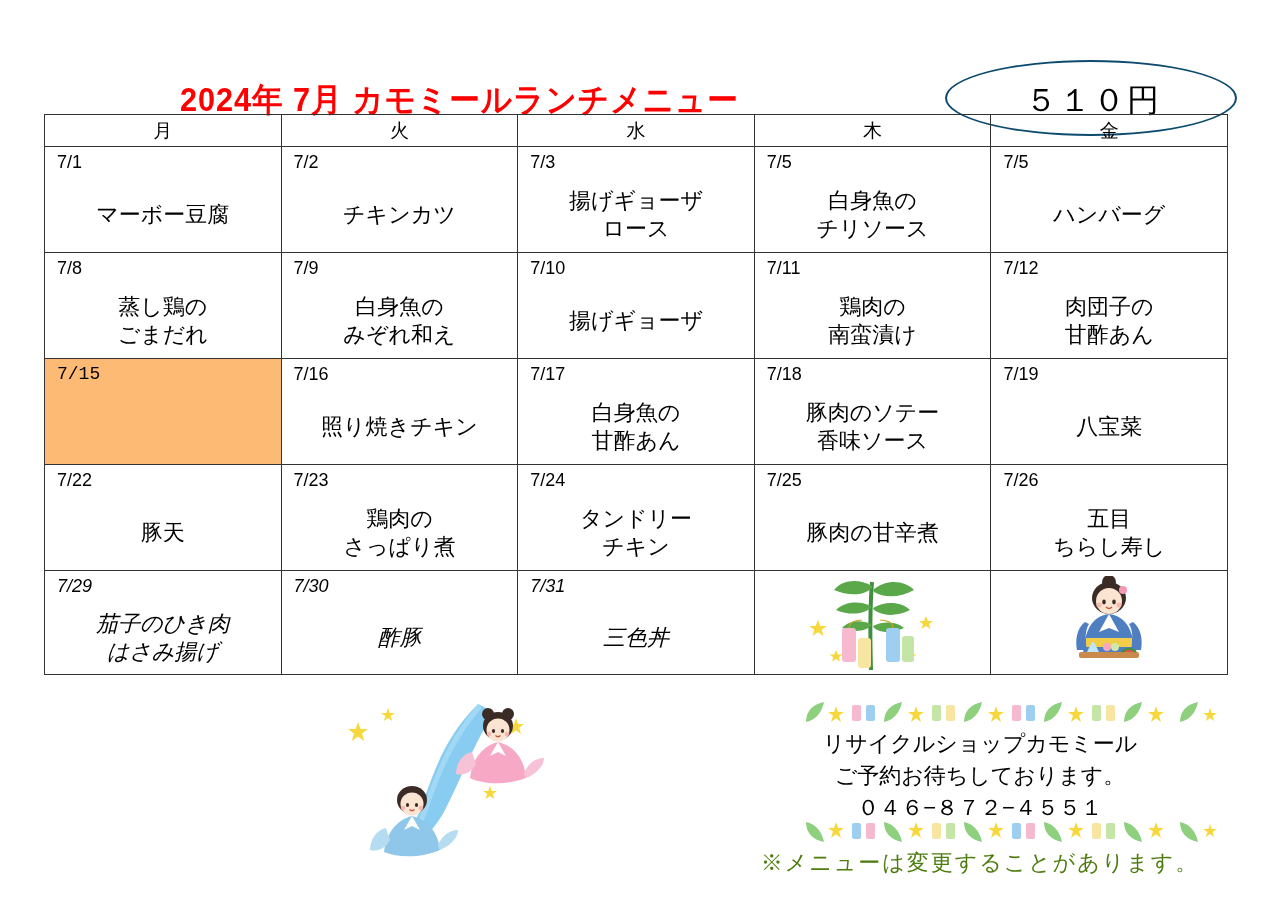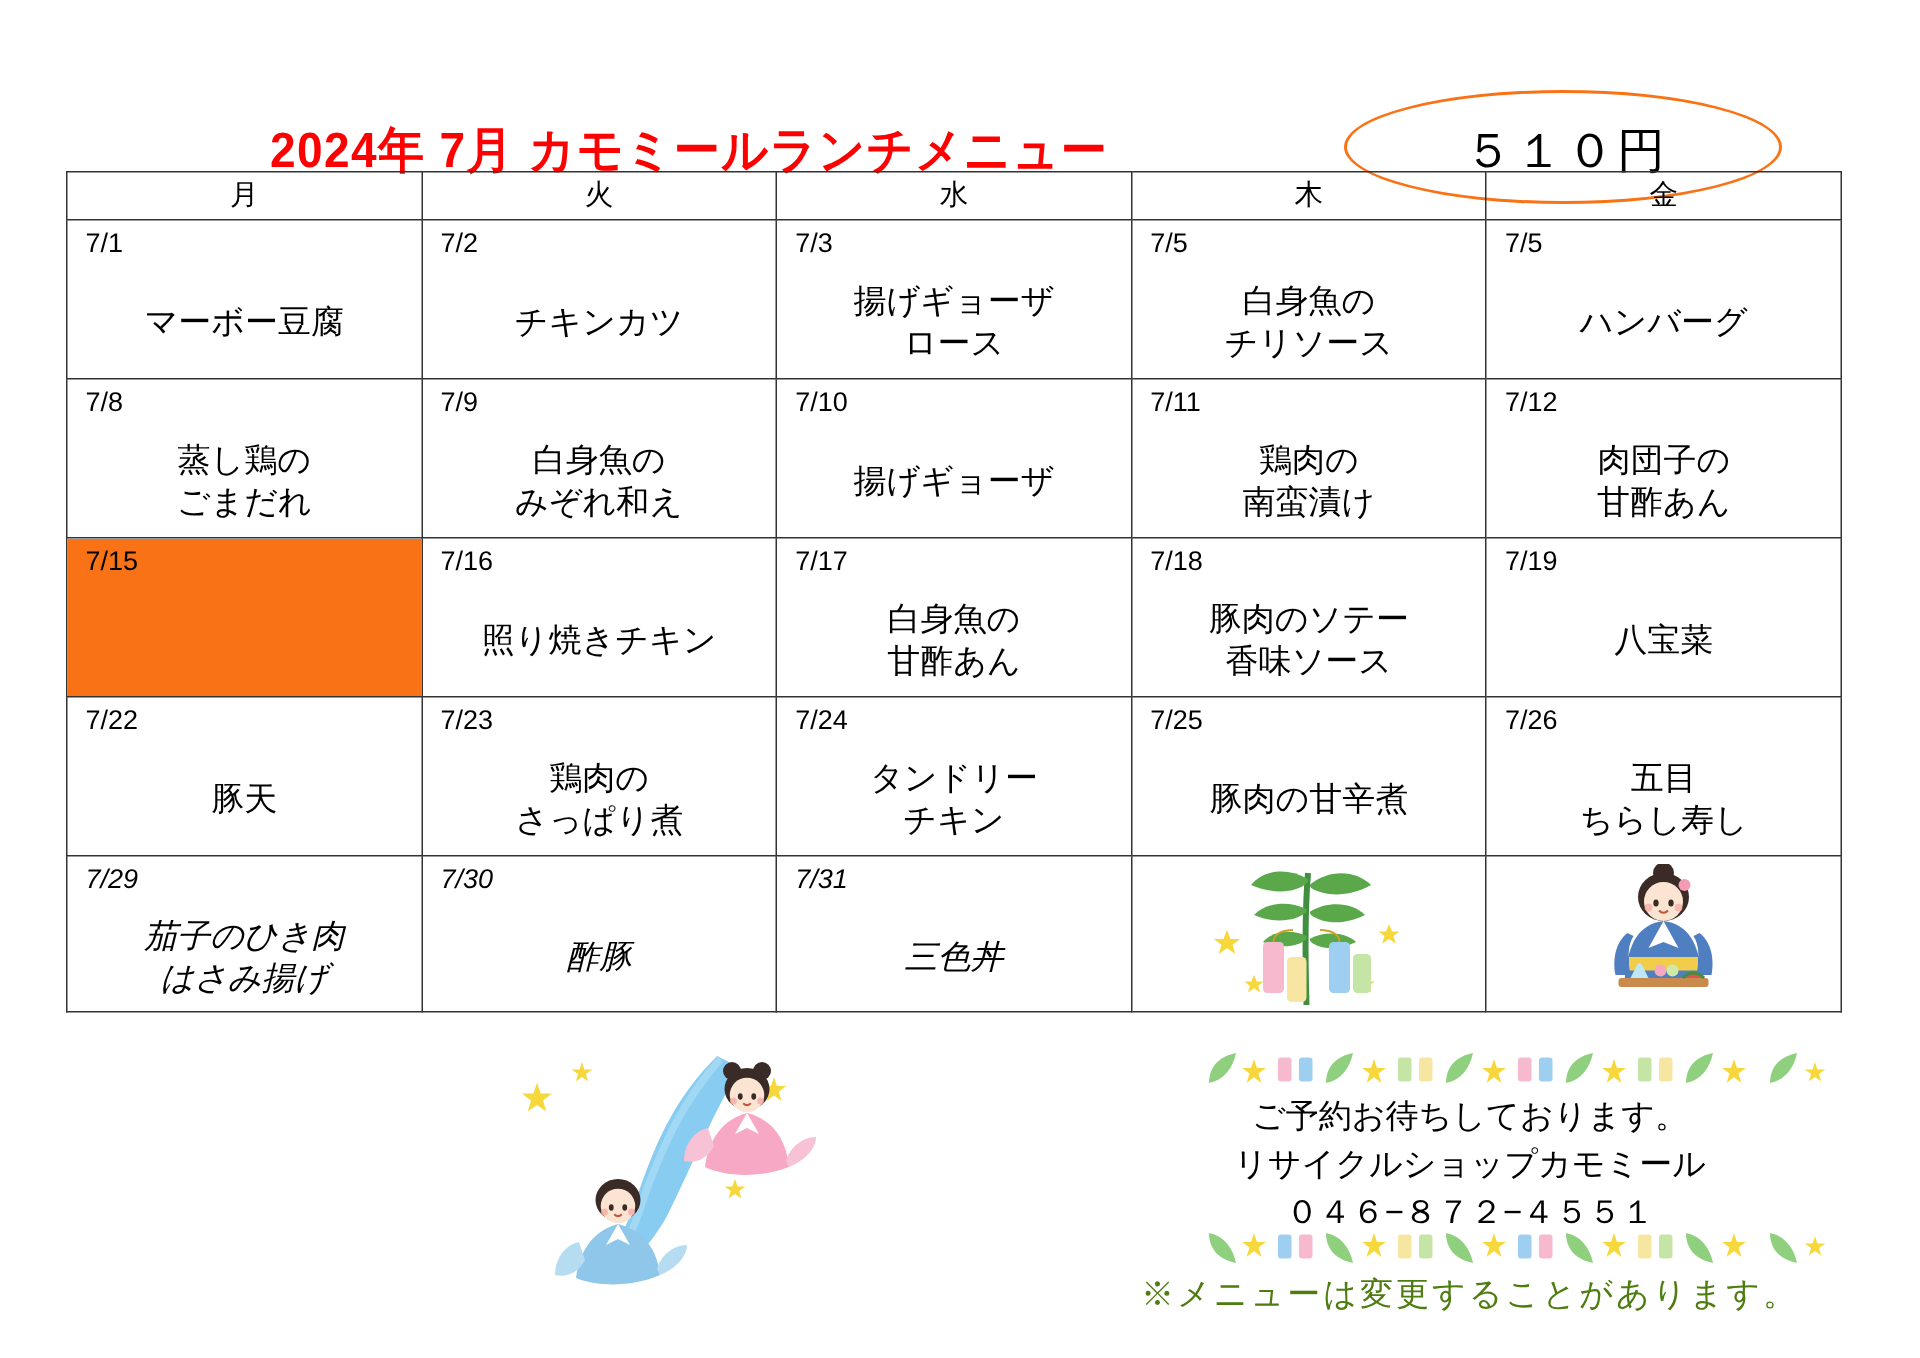--- a/index.html
+++ b/index.html
@@ -31,25 +31,25 @@
     font-size: 33px;
     font-weight: bold;
     color: #ff0000;
     letter-spacing: 1px;
     white-space: nowrap;
     transform: scaleX(0.93);
     transform-origin: left center;
   }
   .price-badge {
     position: absolute;
-    left: 896px;
+    left: 945px;
     top: 26px;
     width: 292px;
     height: 76px;
-    border: 2px solid #f97316;
+    border: 2px solid #0c4a6e;
     border-radius: 50%;
     box-sizing: border-box;
     text-decoration: underline;
   }
   .price-text {
     position: absolute;
     left: 0;
     top: 0;
     width: 292px;
     height: 76px;
@@ -108,21 +108,21 @@
     flex-direction: column;
     align-items: center;
     justify-content: center;
     font-size: 22px;
     line-height: 1.25;
     text-align: center;
     padding: 0 4px;
     box-sizing: border-box;
   }
   .menu span { display: block; }
-  .cell.blank { background: #f97316; }
+  .cell.blank { background: #fdba74; font-family: Liberation Mono, monospace; }
 
   
   .ill-wrap {
     position: absolute;
     left: 0; right: 0; top: 6px; bottom: 4px;
     display: flex;
     align-items: center;
     justify-content: center;
   }
 
@@ -531,22 +531,22 @@
           <path d="M380 22 C380 10 388 4 398 2 C396 12 390 20 380 22 Z"></path>
         </g>
       <g fill="#f7d83c">
           <polygon points="410,8 411.6,13 417,13 412.6,16 414.2,21 410,18 405.8,21 407.4,16 403,13 408.4,13"></polygon>
         </g>
     </g>
   </svg>
 </div>
 
 <div class="footer-text">
+  <div>リサイクルショップカモミール</div>
   <div>ご予約お待ちしております。</div>
-  <div>リサイクルショップカモミール</div>
   <div>０４６−８７２−４５５１</div>
 </div>
 
 <div class="deco-band bottom">
   <svg width="420" height="26" viewBox="0 0 420 26" aria-hidden="true">
     <g>
       <g fill="#8fd07f">
           <path d="M6 4 C6 16 14 22 24 24 C22 14 16 6 6 4 Z"></path>
         </g>
       <g fill="#f7d83c">

